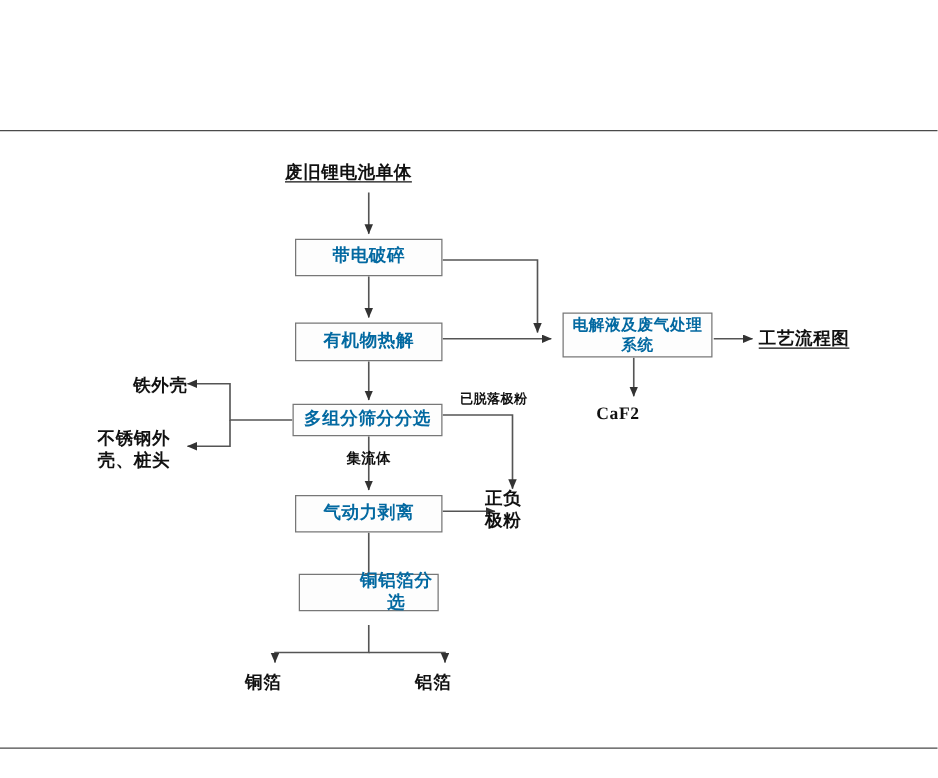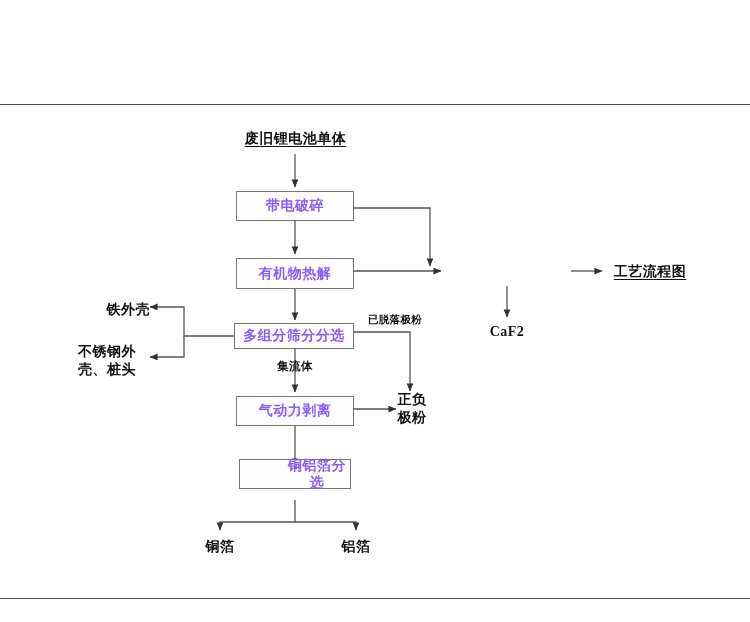--- a/index.html
+++ b/index.html
@@ -64,33 +64,32 @@
     box-sizing: border-box;
     border: 1px solid #777777;
     background: #fdfdfd;
     display: flex;
     align-items: center;
     justify-content: center;
     text-align: center;
     font-family: "DejaVu Serif", "Liberation Serif", serif;
     font-weight: 700;
     font-size: 14px;
-    color: #8b5cf6;
+    color: #0369a1;
     line-height: 1.25;
     letter-spacing: 0.5px;
   }
   
   .text-node {
     position: absolute;
     font-family: "DejaVu Serif", "Liberation Serif", serif;
     font-weight: 700;
     font-size: 14px;
     color: #111111;
     line-height: 1.3;
-    text-align: center;
     letter-spacing: 0.5px;
     white-space: pre-line;
   }
   .text-node.underline {
     text-decoration: underline;
     text-underline-offset: 3px;
   }
   .text-node.left-align { text-align: left; }
   .text-node.plain {
     font-family: "Liberation Serif", "DejaVu Serif", serif;
@@ -164,20 +163,22 @@
     <div class="node-box" style="left:236px; top:87px; width:118px; height:30px;">带电破碎</div>
 
     <div class="node-box" style="left:236px; top:154px; width:118px; height:31px;">有机物热解</div>
 
     <div class="node-box" style="left:236px; top:292px; width:118px; height:30px;">气动力剥离</div>
 
     <div class="node-box" style="left:234px; top:219px; width:120px; height:26px;">多组分筛分分选</div>
 
     <div class="node-box" style="left:239px; top:355px; width:112px; height:30px;padding-left:44px;">铜铝箔分选</div>
 
+    <div class="node-box" style="left:450px; top:146px; width:120px; height:36px; font-size:12.5px;">电解液及废气处理
+系统</div>
 
     <div class="text-node underline" style="left:607px; top:158px; width:86px;">工艺流程图</div>
 
     <div class="text-node plain" style="left:477px; top:219px; width:60px; font-size:14px;">CaF2</div>
 
     <div class="text-node" style="left:88px; top:196px; width:62px; text-align:right;">铁外壳</div>
 
     <div class="text-node left-align" style="left:78px; top:238px; width:72px;">不锈钢外
 壳、桩头</div>
 

